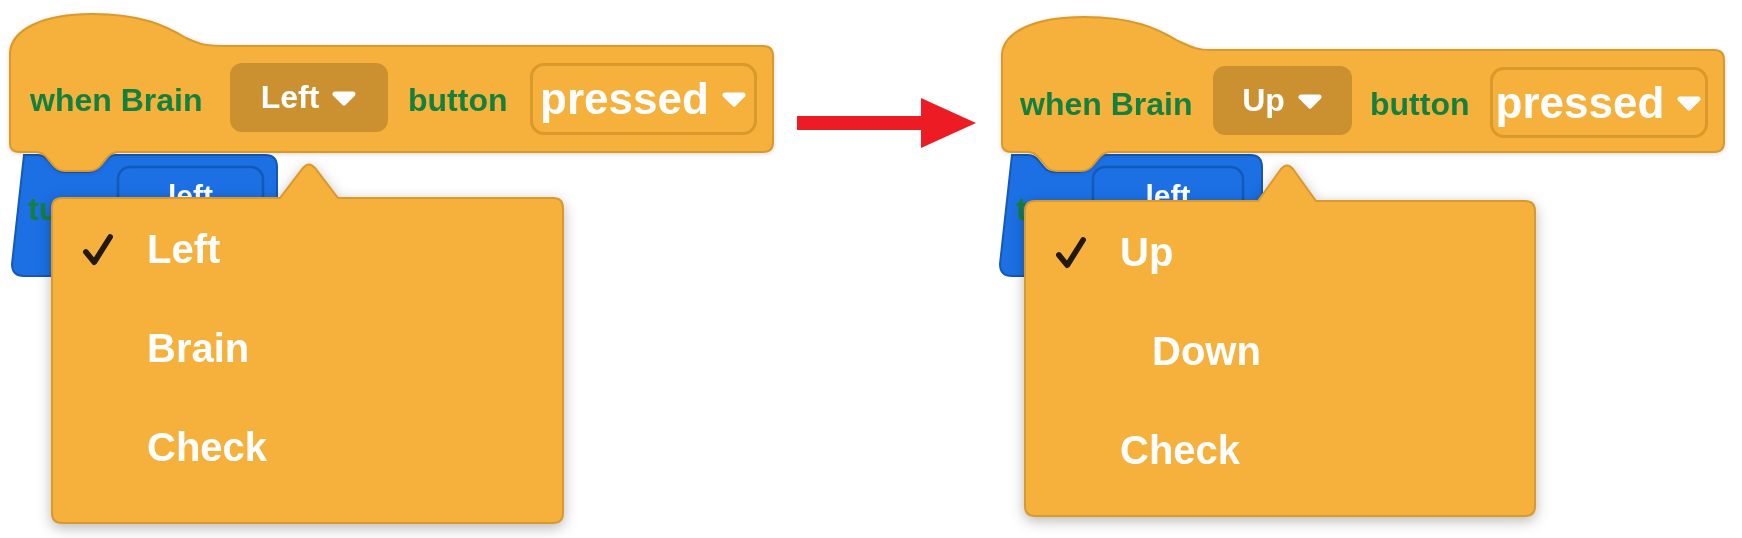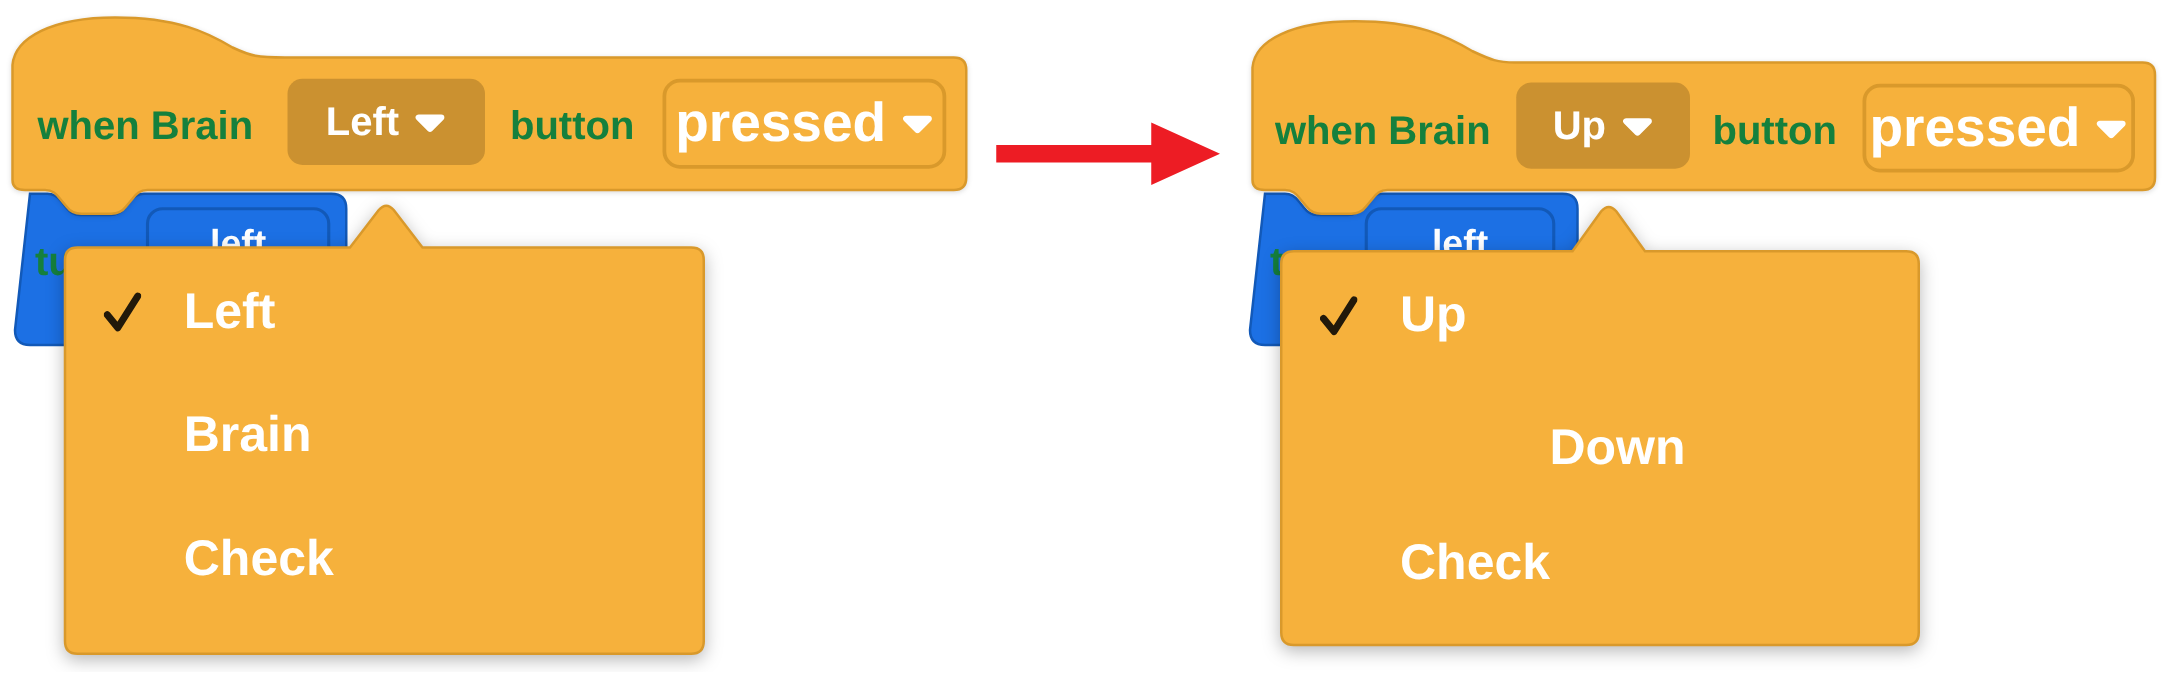--- a/index.html
+++ b/index.html
@@ -132,21 +132,21 @@
     <div class="check-slot"></div>
     <span class="menu-label">Check</span>
   </div>
 
   <div class="menu-row" style="left:1028px;top:203px;width:504px;height:99px;">
     <svg class="check-slot" viewBox="0 0 32 34">
       <polyline points="3,19 12,30 29,3" fill="none" stroke="#22190A" stroke-width="6" stroke-linecap="round" stroke-linejoin="round"></polyline>
     </svg>
     <span class="menu-label">Up</span>
   </div>
-  <div class="menu-row" style="left:1028px;top:302px;width:504px;height:99px;flex-direction:column;">
+  <div class="menu-row" style="left:1060px;top:302px;width:504px;height:99px;">
     <div class="check-slot"></div>
     <span class="menu-label">Down</span>
   </div>
   <div class="menu-row" style="left:1028px;top:401px;width:504px;height:99px;">
     <div class="check-slot"></div>
     <span class="menu-label">Check</span>
   </div>
 
 </div>
 

